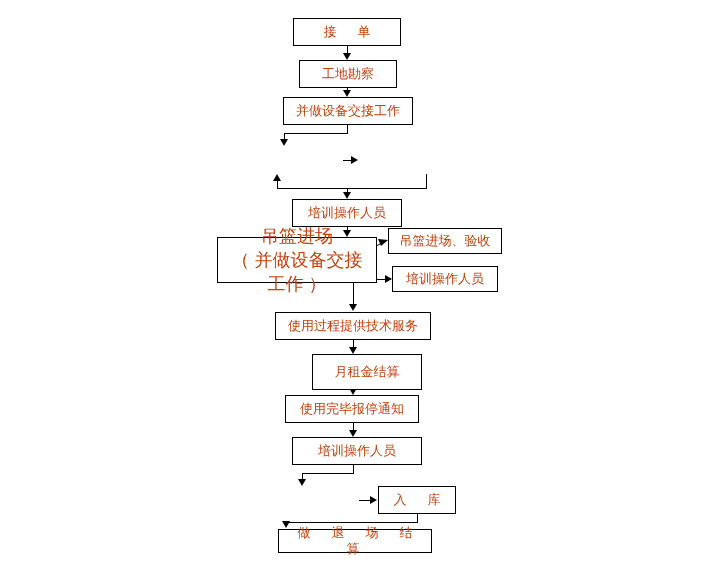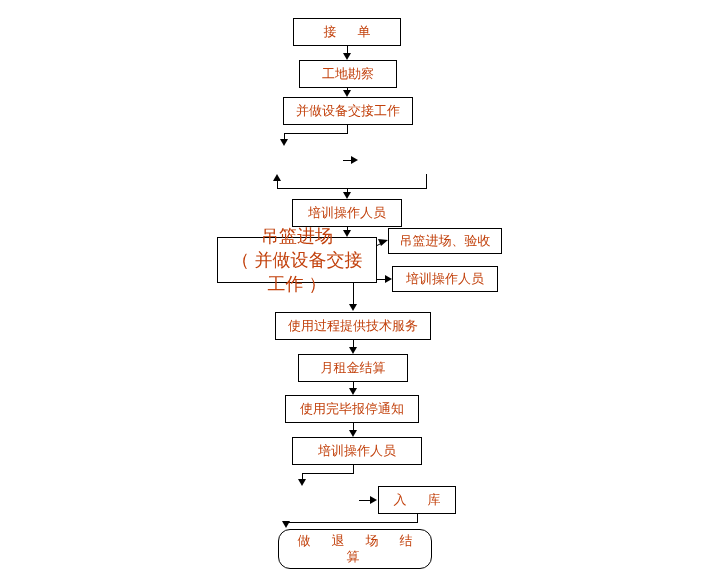--- a/index.html
+++ b/index.html
@@ -147,24 +147,24 @@
 
   <div class="node two-line" style="left:217px; top:237px; width:160px; height:46px;">吊篮进场
 （ 并做设备交接工作 ）</div>
 
   <div class="node" style="left:388px; top:228px; width:114px; height:26px;">吊篮进场、验收</div>
 
   <div class="node" style="left:392px; top:266px; width:106px; height:26px;">培训操作人员</div>
 
   <div class="node" style="left:275px; top:312px; width:156px; height:28px;">使用过程提供技术服务</div>
 
-  <div class="node" style="left:298px; top:354px; width:110px; height:28px;">月租金结算</div>
+  <div class="node" style="left:312px; top:354px; width:110px; height:36px;">月租金结算</div>
 
   <div class="node" style="left:285px; top:395px; width:134px; height:28px;text-align:right;">使用完毕报停通知</div>
 
   <div class="node" style="left:292px; top:437px; width:130px; height:28px;">培训操作人员</div>
 
 
   <div class="node wide-spaced" style="left:378px; top:486px; width:78px; height:28px;">入　库</div>
 
-  <div class="node wide-spaced" style="left:278px; top:529px; width:154px; height:40px;border-radius:12px;">做　退　场　结　算</div>
+  <div class="node wide-spaced" style="left:278px; top:529px; width:154px; height:24px;">做　退　场　结　算</div>
 
 </div>
 
 </body></html>

